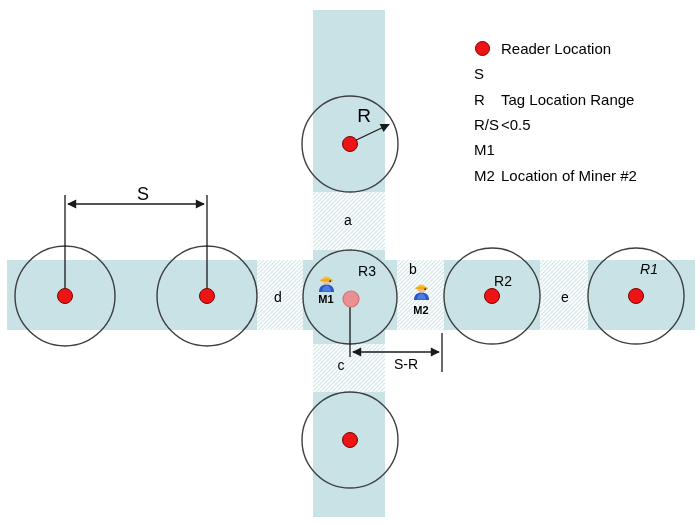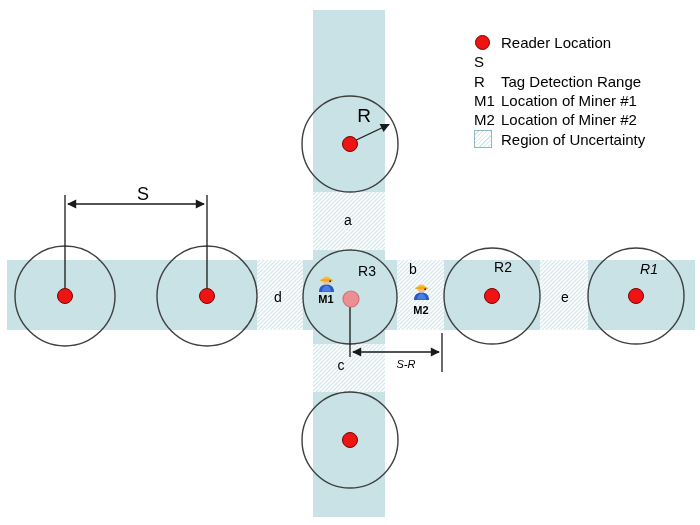--- a/index.html
+++ b/index.html
@@ -12,28 +12,28 @@
   .stage{position:absolute;left:0;top:0;width:700px;height:525px;}
   svg{position:absolute;left:0;top:0;}
   .band{fill:var(--tunnel-fill);}
   .hatch{fill:url(#hatchPat);}
   .range-circle{fill:none;stroke:var(--circle-stroke);stroke-width:1.4;}
   .dim{stroke:#1a1a1a;stroke-width:1.3;fill:none;}
   .reader-dot{fill:var(--reader-dot-fill);stroke:var(--reader-dot-stroke);stroke-width:1;}
   .tag-dot{fill:var(--tag-dot-fill);stroke:var(--tag-dot-stroke);stroke-width:1.2;}
   .lbl{position:absolute;transform:translate(-50%,-50%);white-space:nowrap;line-height:1;}
   .f14{font-size:14px;}
-  .f15{font-size:11px;font-style:italic;}
+  .f15{font-size:14px;}
   .f18{font-size:18px;}
   .f19{font-size:19px;}
   .bold{font-weight:bold;}
   .f11{font-size:11px;}
   
   .legend{position:absolute;left:474px;top:33px;font-size:15px;}
-  .legend-row{display:flex;align-items:center;height:19.3px;}
+  .legend-row{display:flex;align-items:center;height:19.3px;margin-top:6px;}
   .legend-sym{width:27px;flex:0 0 27px;display:flex;align-items:center;}
   .legend-dot{width:13px;height:13px;border-radius:50%;margin-left:1px;
     background:var(--reader-dot-fill);border:1px solid var(--reader-dot-stroke);}
   .legend-swatch{width:16px;height:16px;border:1px solid #8fb8bf;
     background:repeating-linear-gradient(135deg,#ffffff 0 2px,var(--hatch-line) 2px 3px);}
   .sym-text{font-size:15px;}
 </style>
 </head>
 <body>
 
@@ -106,48 +106,45 @@
 
   <div class="lbl f18" style="left:143px;top:194px;">S</div>
   <div class="lbl f19" style="left:364px;top:115px;">R</div>
   <div class="lbl f15" style="left:406px;top:364px;">S-R</div>
   <div class="lbl f14" style="left:348px;top:220px;">a</div>
   <div class="lbl f14" style="left:413px;top:269px;">b</div>
   <div class="lbl f14" style="left:341px;top:365px;">c</div>
   <div class="lbl f14" style="left:278px;top:297px;">d</div>
   <div class="lbl f14" style="left:565px;top:297px;">e</div>
   <div class="lbl f14" style="left:367px;top:271px;text-align:right;">R3</div>
-  <div class="lbl f14" style="left:503px;top:267px;">R2</div>
+  <div class="lbl f14" style="left:503px;top:281px;">R2</div>
   <div class="lbl f14" style="left:649px;top:269px;font-style:italic;">R1</div>
   <div class="lbl f11 bold" style="left:326px;top:299px;">M1</div>
   <div class="lbl f11 bold" style="left:421px;top:310px;">M2</div>
 
   <div class="legend">
     <div class="legend-row">
       <span class="legend-sym">
           <span class="legend-dot"></span>
         </span>
       <span>Reader Location</span>
     </div>
     <div class="legend-row">
       <span class="legend-sym sym-text">S</span>
     </div>
     <div class="legend-row">
       <span class="legend-sym sym-text">R</span>
-      <span>Tag Detection Range</span>
+      <span>Tag Location Range</span>
+    </div>
+    <div class="legend-row">
+      <span class="legend-sym sym-text">R/S</span>
+      <span>&lt;0.5</span>
     </div>
     <div class="legend-row">
       <span class="legend-sym sym-text">M1</span>
-      <span>Location of Miner #1</span>
     </div>
     <div class="legend-row">
       <span class="legend-sym sym-text">M2</span>
       <span>Location of Miner #2</span>
-    </div>
-    <div class="legend-row">
-      <span class="legend-sym">
-          <span class="legend-swatch"></span>
-        </span>
-      <span>Region of Uncertainty</span>
     </div>
   </div>
 
 </div>
 
 </body></html>

